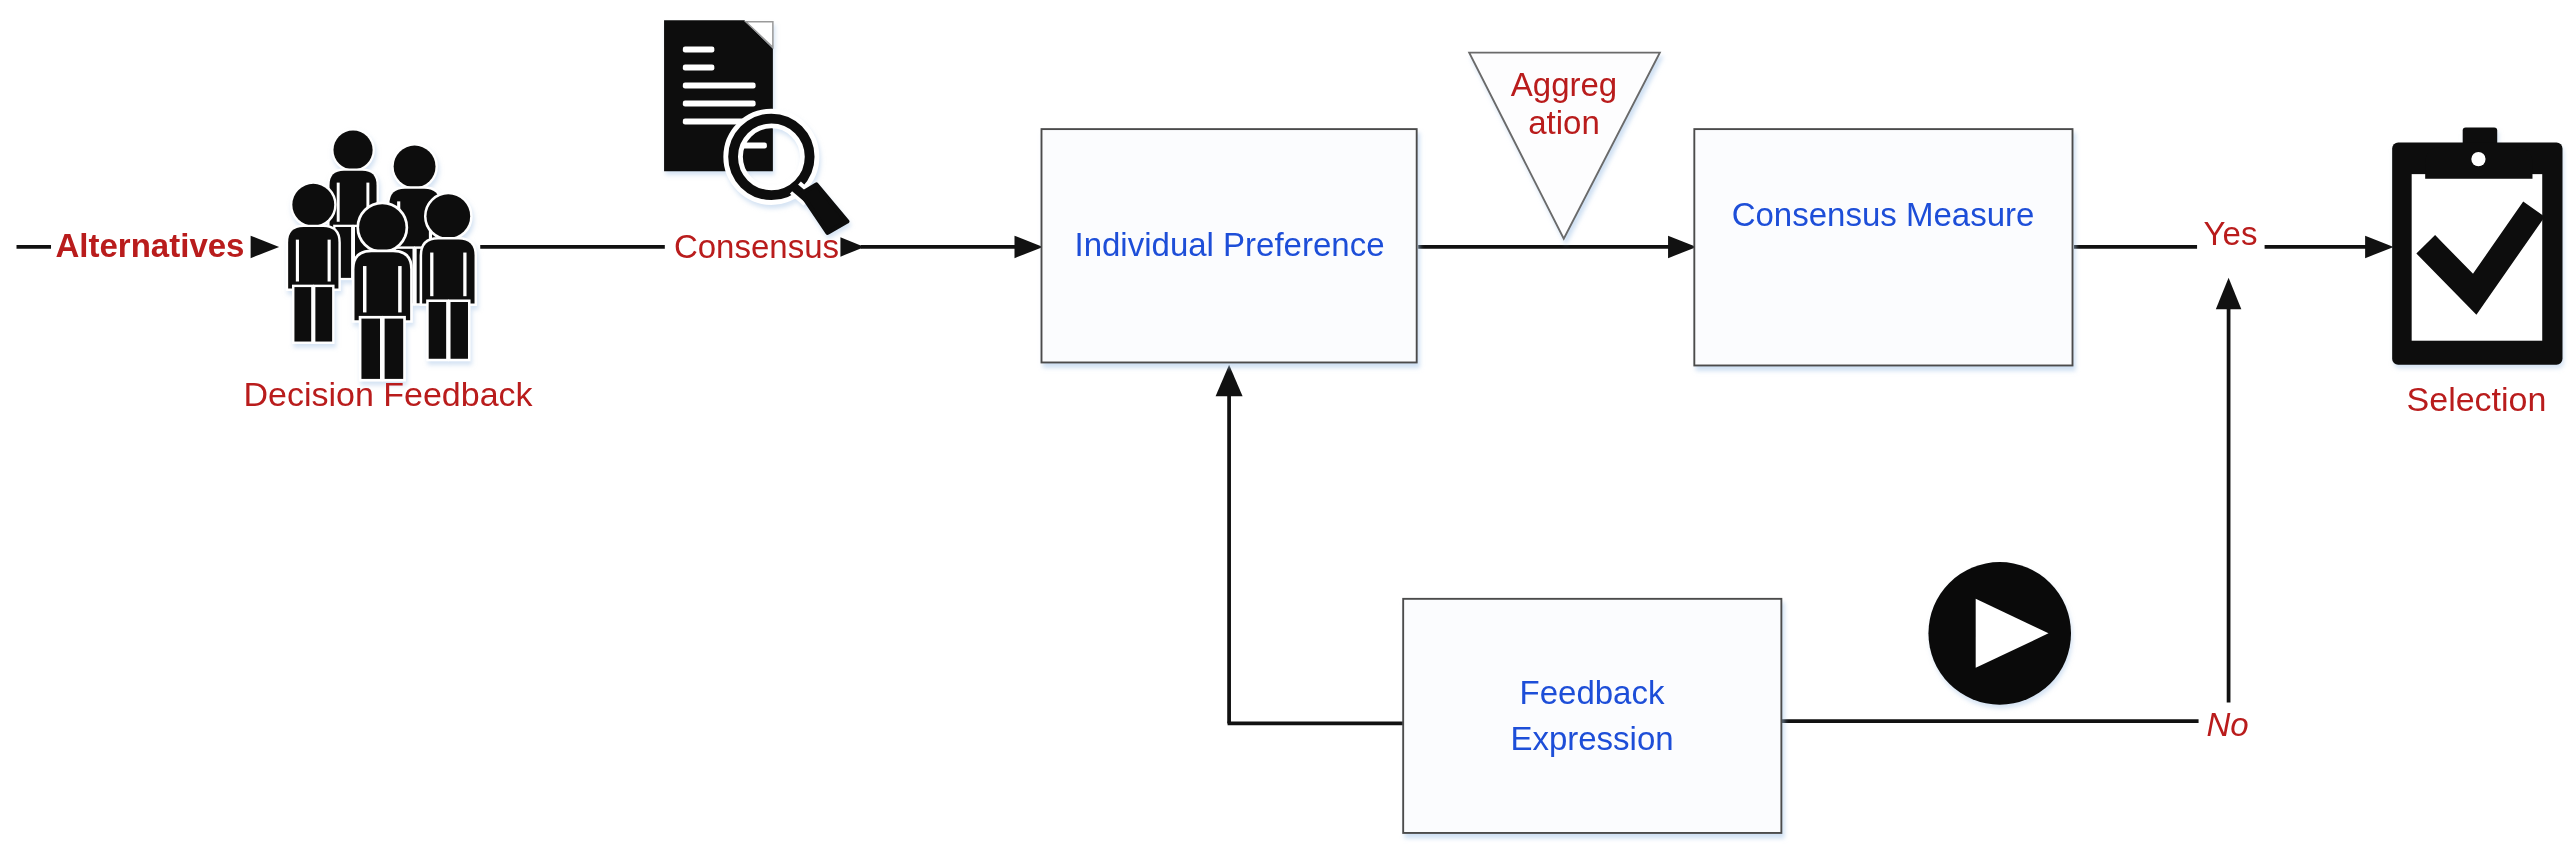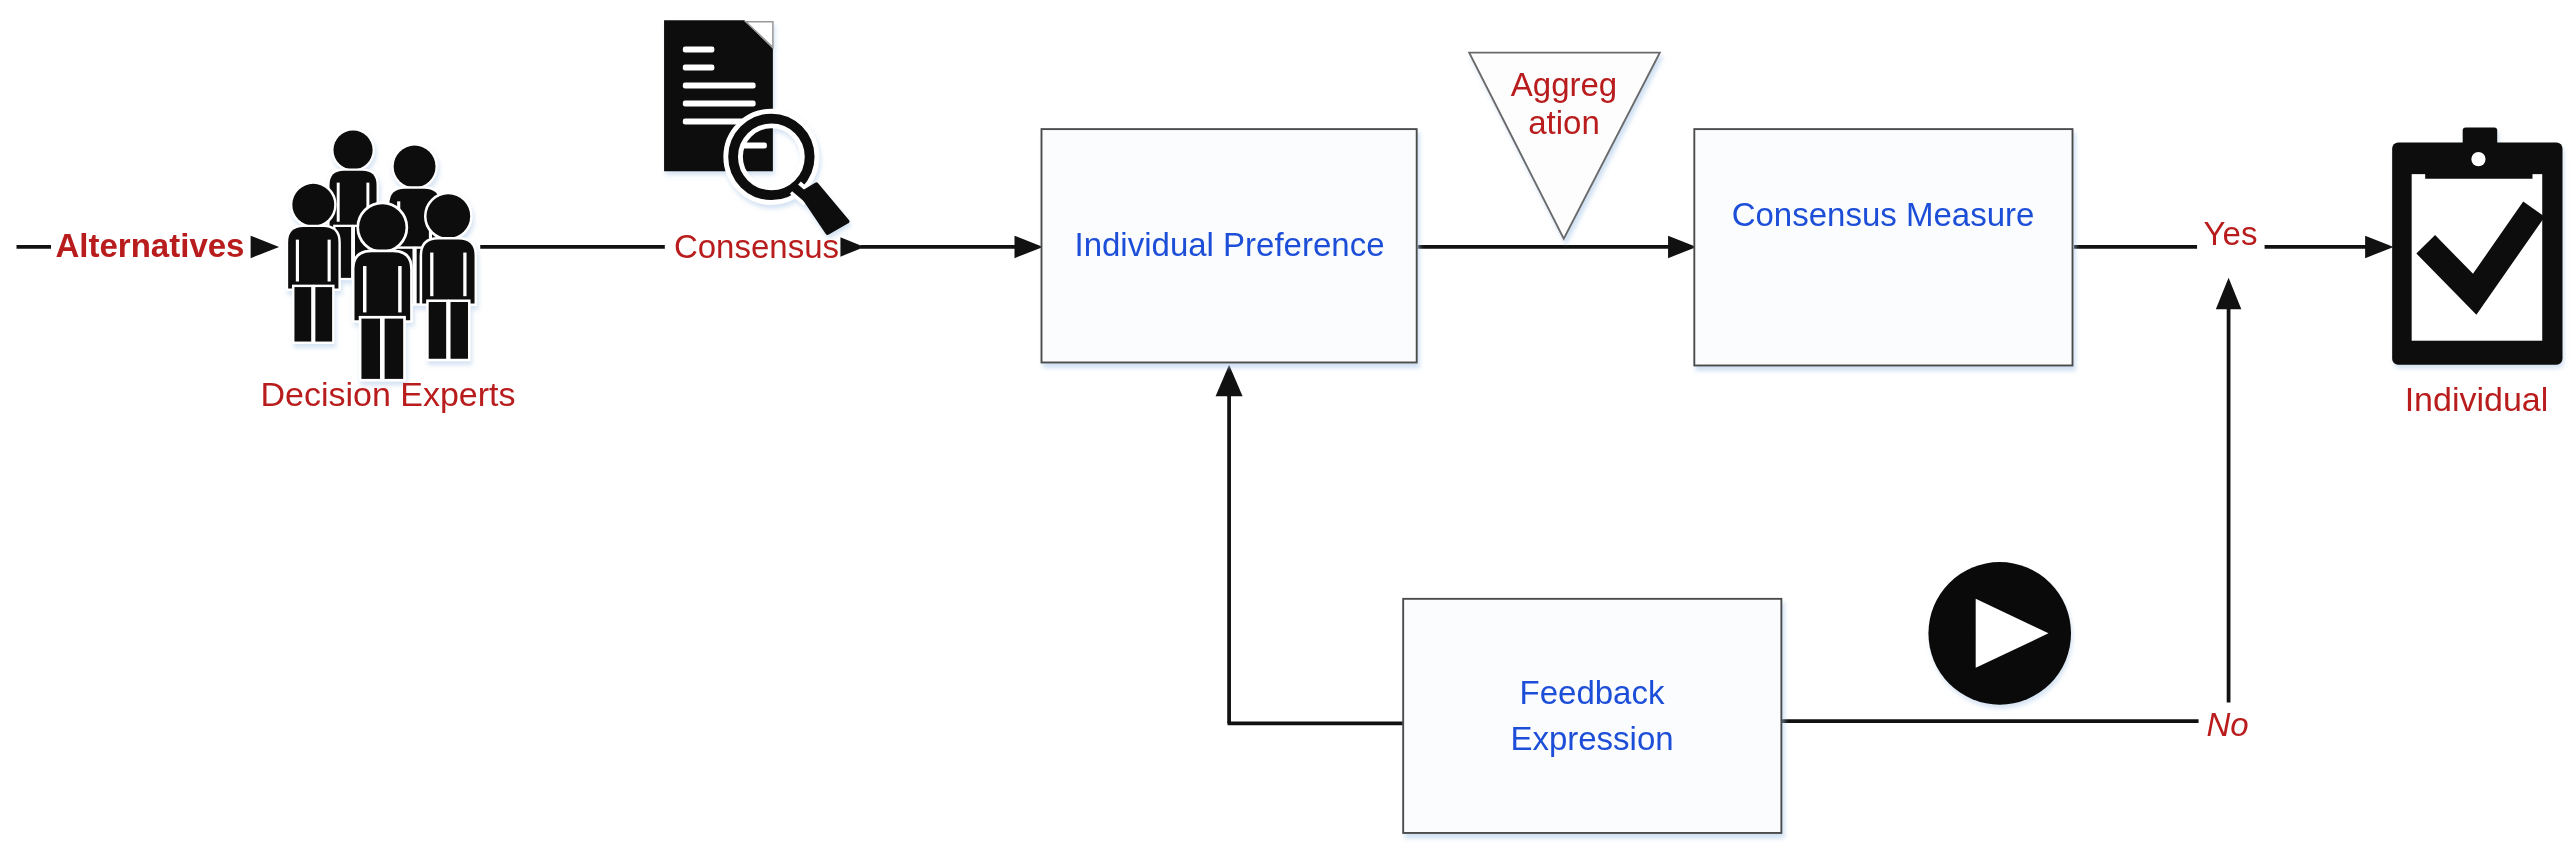--- a/index.html
+++ b/index.html
@@ -105,40 +105,40 @@
     </g>
 
     <g class="shsoft">
       <circle cx="2665" cy="844" r="95" fill="#0a0a0a"></circle>
       <polygon points="2633,798 2633,890 2730,844" fill="#ffffff"></polygon>
     </g>
   </svg>
 
   <div class="lbl" style="left:41px;top:227px;width:218px;font-weight:bold;">Alternatives</div>
 
-  <div class="lbl caption" style="left:238px;top:375px;width:300px;">Decision Experts</div>
+  <div class="lbl caption" style="left:238px;top:375px;width:300px;">Decision Feedback</div>
 
   <div class="lbl" style="left:657px;top:228px;width:199px;">Consensus</div>
 
   <div class="boxlbl" style="left:1042px;top:129px;width:375px;height:233px;">
     <span>Individual Preference</span>
   </div>
 
   <div class="lbl" style="left:1489px;top:66px;width:150px;line-height:38px;white-space:normal;">
     <span style="display:block">Aggreg</span>
     <span style="display:block">ation</span>
   </div>
 
   <div class="boxlbl" style="left:1694px;top:129px;width:378px;height:172px;">
     <span>Consensus Measure</span>
   </div>
 
   <div class="lbl" style="left:2178px;top:215px;width:105px;">Yes</div>
 
-  <div class="lbl caption" style="left:2379px;top:380px;width:195px;">Individual</div>
+  <div class="lbl caption" style="left:2379px;top:380px;width:195px;">Selection</div>
 
   <div class="boxlbl" style="left:1403px;top:599px;width:378px;height:234px;align-items:center;">
     <span>Feedback</span>
     <span>Expression</span>
   </div>
 
   <div class="lbl" style="left:2175px;top:706px;width:105px;font-style:italic;">No</div>
 
 </div>
 

